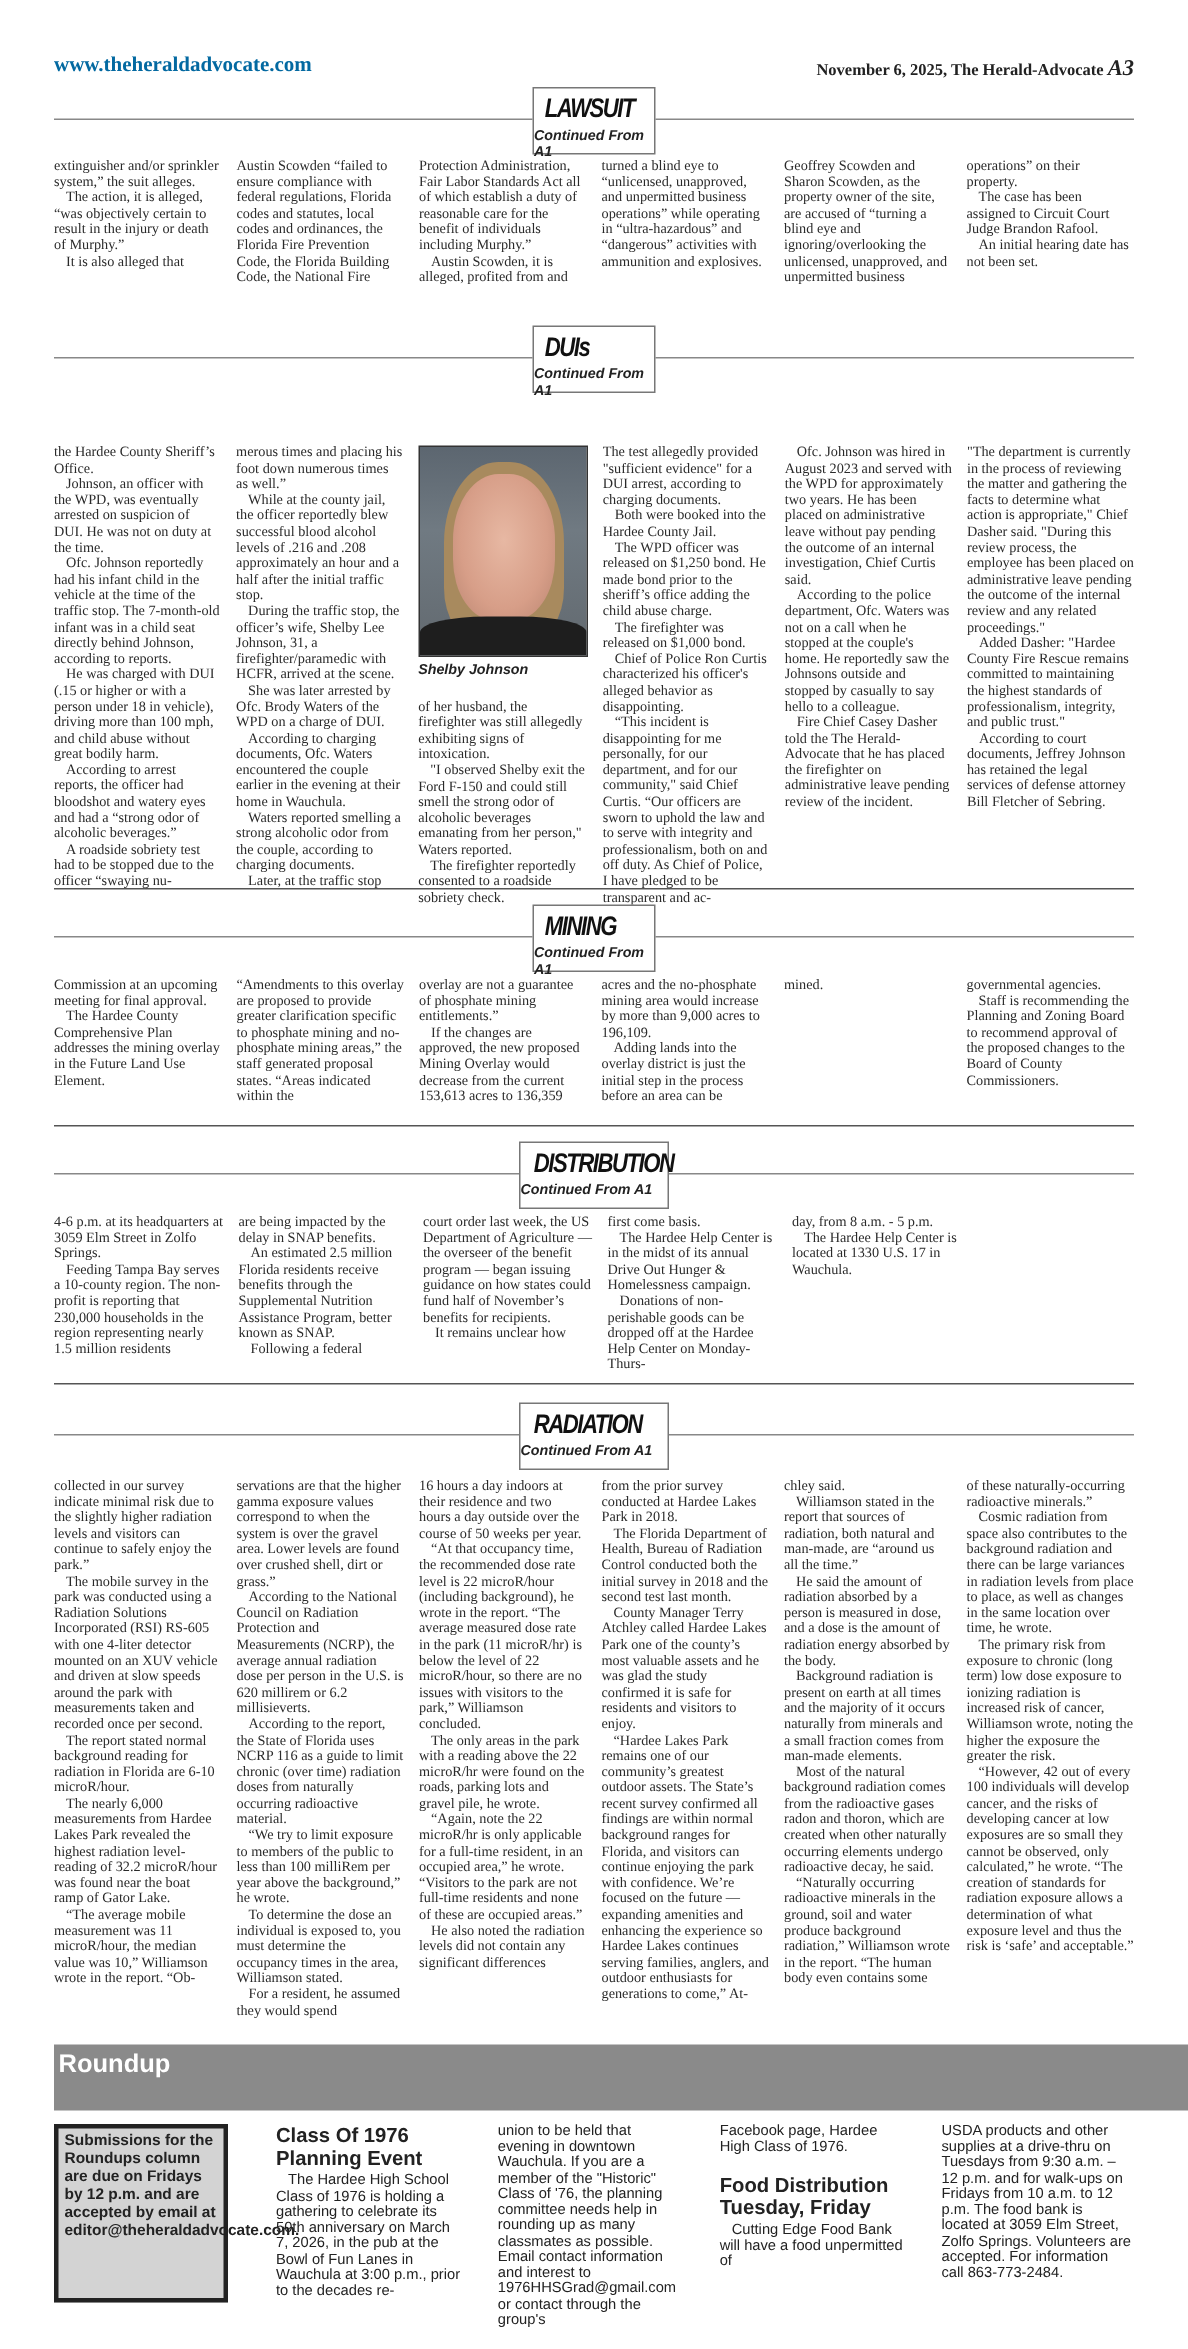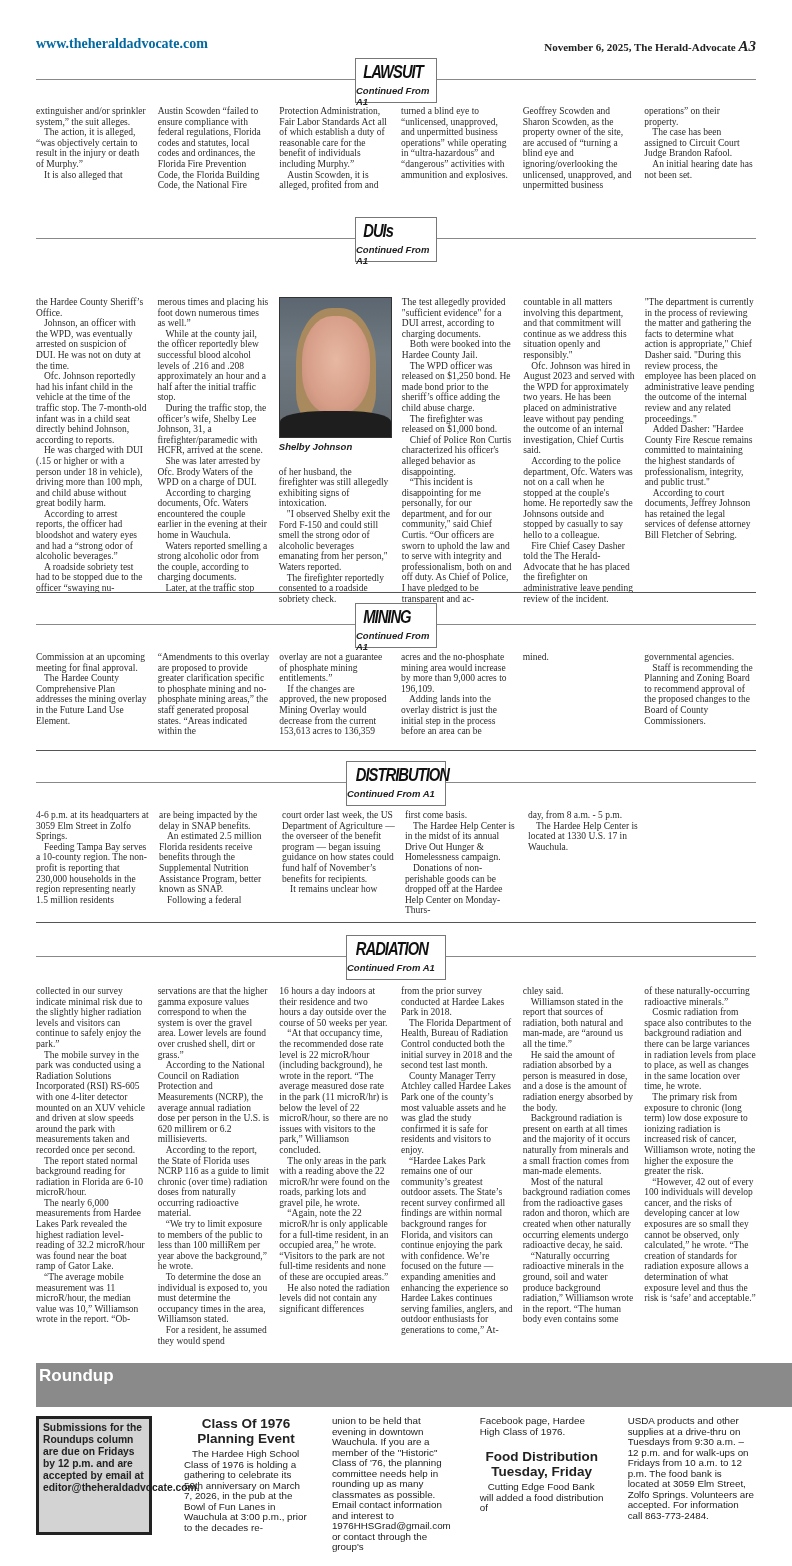--- a/index.html
+++ b/index.html
@@ -30,21 +30,21 @@
   .caption { font-family: "Liberation Sans", sans-serif; font-weight: bold; font-style: italic; font-size: 9.5px; color: #222; margin-top: 4px; margin-bottom: 14px; }
 
   .divider { position: absolute; left: 36px; width: 720px; border-top: 1px solid #555; }
 
   .roundup-bar { position: absolute; left: 36px; top: 1363px; width: 780px; height: 44px; background: #8a8a8a; }
   .roundup-bar span { position: absolute; left: 3px; top: 3px; font-family: "Liberation Sans", sans-serif; font-weight: bold; font-size: 17px; color: #fff; }
 
   .roundup-cols { position: absolute; left: 36px; top: 1416px; width: 720px; display: flex; gap: 24px; font-family: "Liberation Sans", sans-serif; }
   .rcol { width: 140px; font-size: 9.8px; line-height: 10.5px; color: #222; }
   .submit-box { width: 116px; height: 119px; border: 3px solid #222; background: #d3d3d3; padding: 3px 4px; font-weight: bold; font-size: 10.3px; line-height: 12px; color: #222; margin-right: 8px; }
-  .rhead { font-weight: bold; font-size: 13.5px; line-height: 15px; text-align: center; color: #222; margin-bottom: 3px; }
+  .rhead { font-weight: bold; font-size: 13.5px; line-height: 15px; color: #222; margin-bottom: 3px; }
   .rcol p { text-indent: 8px; }
   .rcol p.noind { text-indent: 0; }
 </style>
 </head>
 <body>
 
 <div class="masthead">
   <span class="site-url">www.theheraldadvocate.com</span>
   <span class="page-info"><span>November 6, 2025, The Herald-Advocate</span> <span class="pg">A3</span></span>
 </div>
@@ -120,21 +120,20 @@
     </div>
     <div class="col">
       <p class="noind">The test allegedly provided "sufficient evidence" for a DUI arrest, according to charging documents.</p>
       <p>Both were booked into the Hardee County Jail.</p>
       <p>The WPD officer was released on $1,250 bond. He made bond prior to the sheriff’s office adding the child abuse charge.</p>
       <p>The firefighter was released on $1,000 bond.</p>
       <p>Chief of Police Ron Curtis characterized his officer's alleged behavior as disappointing.</p>
       <p>“This incident is disappointing for me personally, for our department, and for our community," said Chief Curtis. “Our officers are sworn to uphold the law and to serve with integrity and professionalism, both on and off duty. As Chief of Police, I have pledged to be transparent and ac-</p>
     </div>
     <div class="col">
-      <p class="noind">countable in all matters involving this department, and that commitment will continue as we address this situation openly and responsibly."</p>
       <p>Ofc. Johnson was hired in August 2023 and served with the WPD for approximately two years. He has been placed on administrative leave without pay pending the outcome of an internal investigation, Chief Curtis said.</p>
       <p>According to the police department, Ofc. Waters was not on a call when he stopped at the couple's home. He reportedly saw the Johnsons outside and stopped by casually to say hello to a colleague.</p>
       <p>Fire Chief Casey Dasher told the The Herald-Advocate that he has placed the firefighter on administrative leave pending review of the incident.</p>
     </div>
     <div class="col">
       <p class="noind">"The department is currently in the process of reviewing the matter and gathering the facts to determine what action is appropriate," Chief Dasher said. "During this review process, the employee has been placed on administrative leave pending the outcome of the internal review and any related proceedings."</p>
       <p>Added Dasher: "Hardee County Fire Rescue remains committed to maintaining the highest standards of professionalism, integrity, and public trust."</p>
       <p>According to court documents, Jeffrey Johnson has retained the legal services of defense attorney Bill Fletcher of Sebring.</p>
     </div>
   </div>
@@ -271,18 +270,18 @@
   <div class="rcol">
     <div class="rhead">Class Of 1976 Planning Event</div>
     <p>The Hardee High School Class of 1976 is holding a gathering to celebrate its 50th anniversary on March 7, 2026, in the pub at the Bowl of Fun Lanes in Wauchula at 3:00 p.m., prior to the decades re-</p>
   </div>
   <div class="rcol">
     <p class="noind">union to be held that evening in downtown Wauchula. If you are a member of the "Historic" Class of '76, the planning committee needs help in rounding up as many classmates as possible.  Email contact information and interest to 1976HHSGrad@gmail.com or contact  through the group's</p>
   </div>
   <div class="rcol">
     <p class="noind">Facebook page, Hardee High Class of 1976.</p>
     <div class="rhead" style="margin-top:12px;">Food Distribution Tuesday, Friday</div>
-    <p>Cutting Edge Food Bank will added a food distribution of</p>
+    <p>Cutting Edge Food Bank will have a food unpermitted of</p>
   </div>
   <div class="rcol" style="width:145px;">
     <p class="noind">USDA products and other supplies at a drive-thru on Tuesdays from 9:30 a.m. – 12 p.m. and for walk-ups on Fridays from 10 a.m. to 12 p.m. The food bank is located at 3059 Elm Street, Zolfo Springs. Volunteers are accepted. For information call 863-773-2484.</p>
   </div>
 </div>
 
 </body></html>

